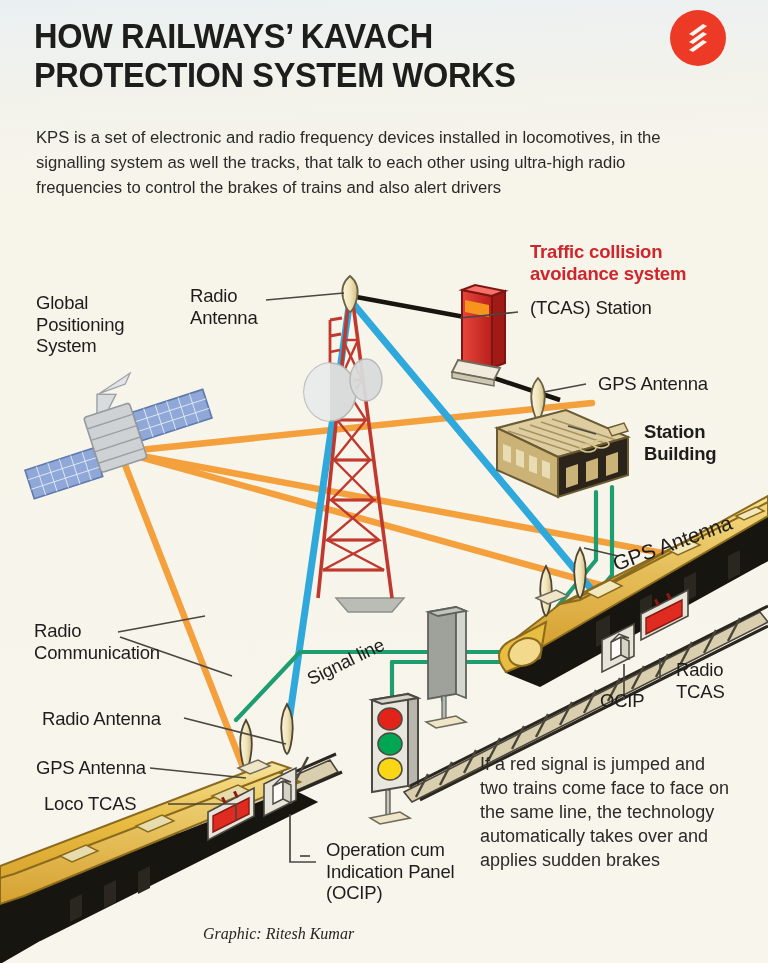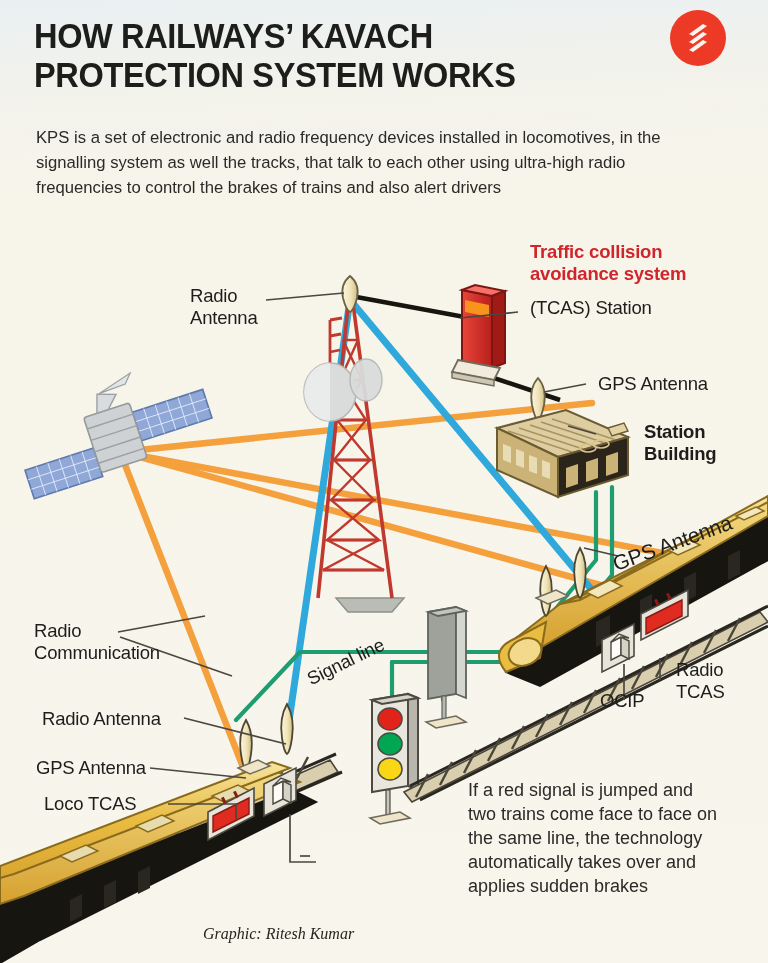--- a/index.html
+++ b/index.html
@@ -35,22 +35,22 @@
   }
   .logo svg{position:absolute;left:0;top:0;}
   
   .canvas{position:absolute;left:0;top:0;width:768px;height:963px;}
   
   .lbl{position:absolute;color:#1d1d1b;font-size:18.5px;line-height:1.17;letter-spacing:-0.2px;}
   .lbl-red{color:#d0252b;font-weight:bold;}
   .rot-gps{transform:rotate(-20deg);transform-origin:left bottom;font-size:21px;font-weight:500;}
   .rot-sig{transform:rotate(-26deg);transform-origin:left bottom;font-size:18.5px;}
   .note{
-    position:absolute;left:468px;top:753px;width:250px;
-    font-size:18px;line-height:1.33;color:#2a2a28;margin-top:26px;
+    position:absolute;left:480px;top:753px;width:250px;
+    font-size:18px;line-height:1.33;color:#2a2a28;
   }
   .credit{
     position:absolute;left:203px;top:925px;
     font-family:"Liberation Serif",serif;font-style:italic;
     font-size:16px;color:#26251f;
   }
 </style>
 </head>
 <body>
 
@@ -376,20 +376,23 @@
       <path d="M118 632 L205 616"></path>
       <path d="M120 637 L232 676"></path>
       <path d="M184 718 L286 744"></path>
       <path d="M150 768 L246 778"></path>
       <path d="M168 804 L236 804 L236 820"></path>
       <path d="M300 856 L310 856"></path>
       <path d="M290 814 L290 862 L316 862"></path>
     </g>
   </svg>
 
+  <div class="lbl" style="left:36px;top:292px;white-space:pre-line;">Global
+Positioning
+System</div>
   <div class="lbl" style="left:190px;top:285px;white-space:pre-line;">Radio
 Antenna</div>
 
   <div class="lbl lbl-red" style="left:530px;top:241px;white-space:pre-line;">Traffic collision
 avoidance system</div>
   <div class="lbl" style="left:530px;top:297px;">(TCAS) Station</div>
 
   <div class="lbl" style="left:598px;top:373px;">GPS Antenna</div>
   <div class="lbl" style="left:644px;top:421px;white-space:pre-line;font-weight:bold;">Station
 Building</div>
@@ -399,17 +402,20 @@
   <div class="lbl" style="left:676px;top:659px;white-space:pre-line;">Radio
 TCAS</div>
 
   <div class="lbl rot-sig" style="left:313px;top:668px;">Signal line</div>
 
   <div class="lbl" style="left:34px;top:620px;white-space:pre-line;">Radio
 Communication</div>
   <div class="lbl" style="left:42px;top:708px;">Radio Antenna</div>
   <div class="lbl" style="left:36px;top:757px;">GPS Antenna</div>
   <div class="lbl" style="left:44px;top:793px;">Loco TCAS</div>
+  <div class="lbl" style="left:326px;top:839px;white-space:pre-line;">Operation cum
+Indication Panel
+(OCIP)</div>
 
   <div class="note">If a red signal is jumped and two trains come face to face on the same line, the technology automatically takes over and applies sudden brakes</div>
   <div class="credit">Graphic: Ritesh Kumar</div>
 
 </div>
 
 </body></html>

